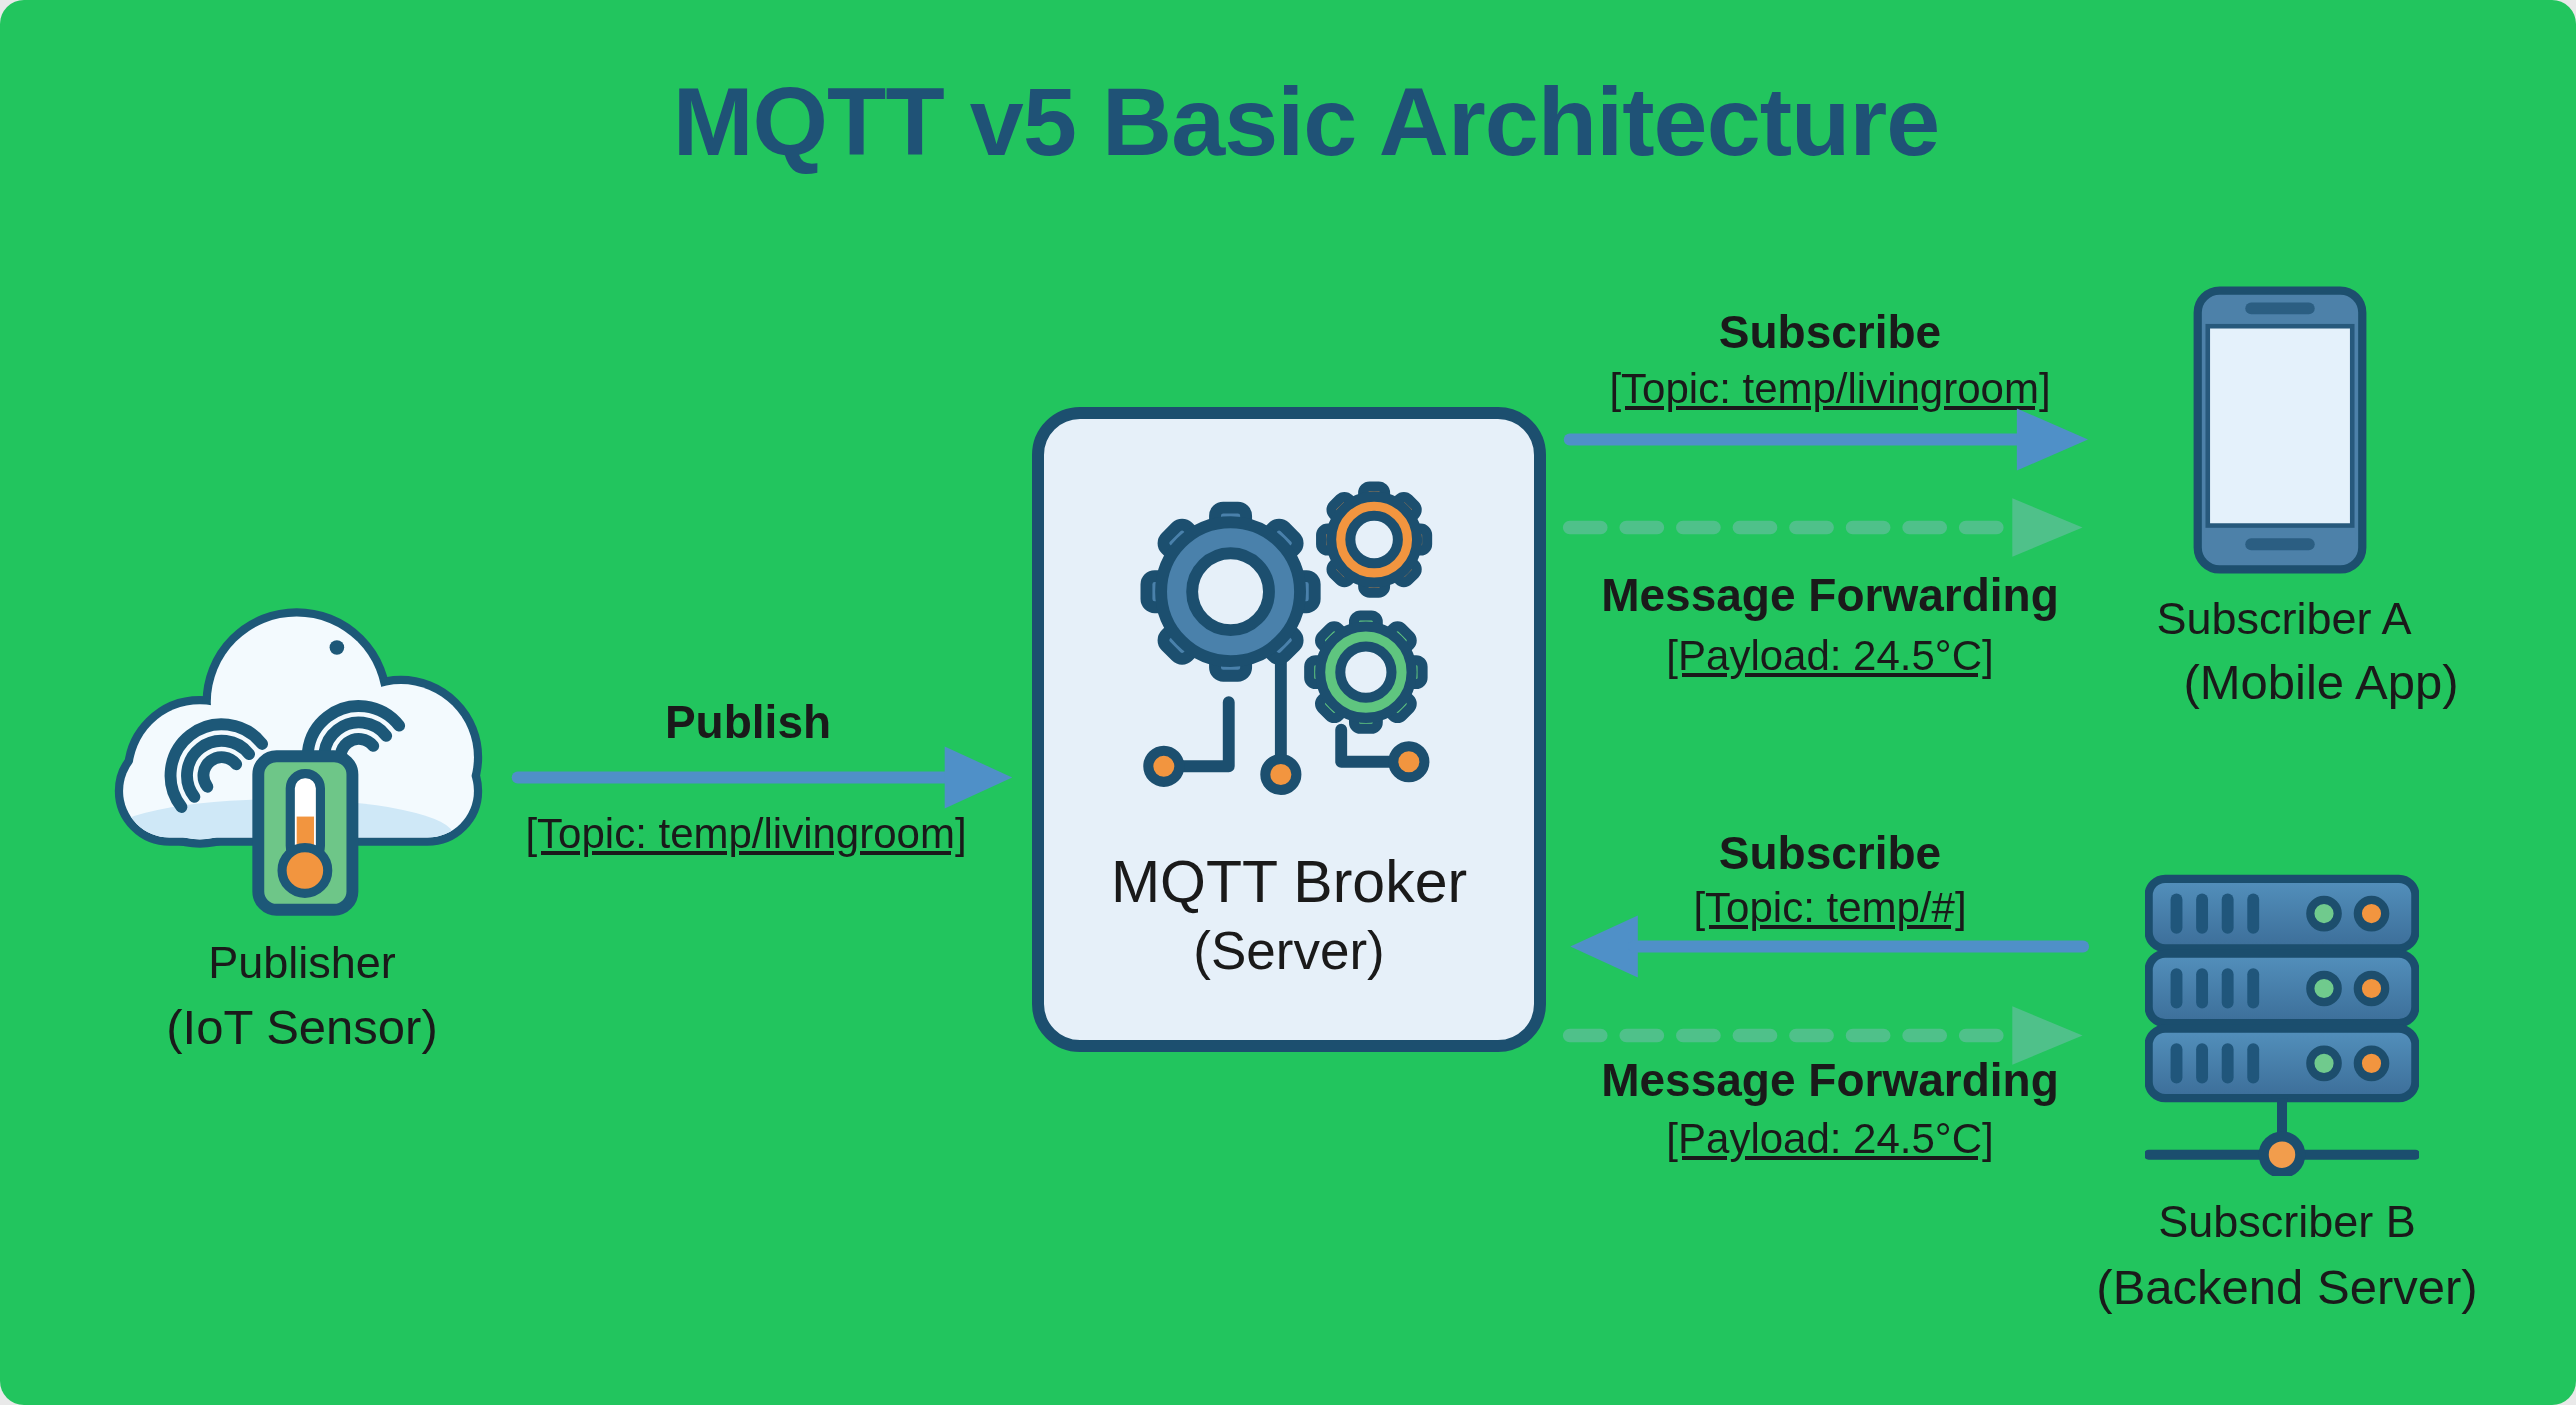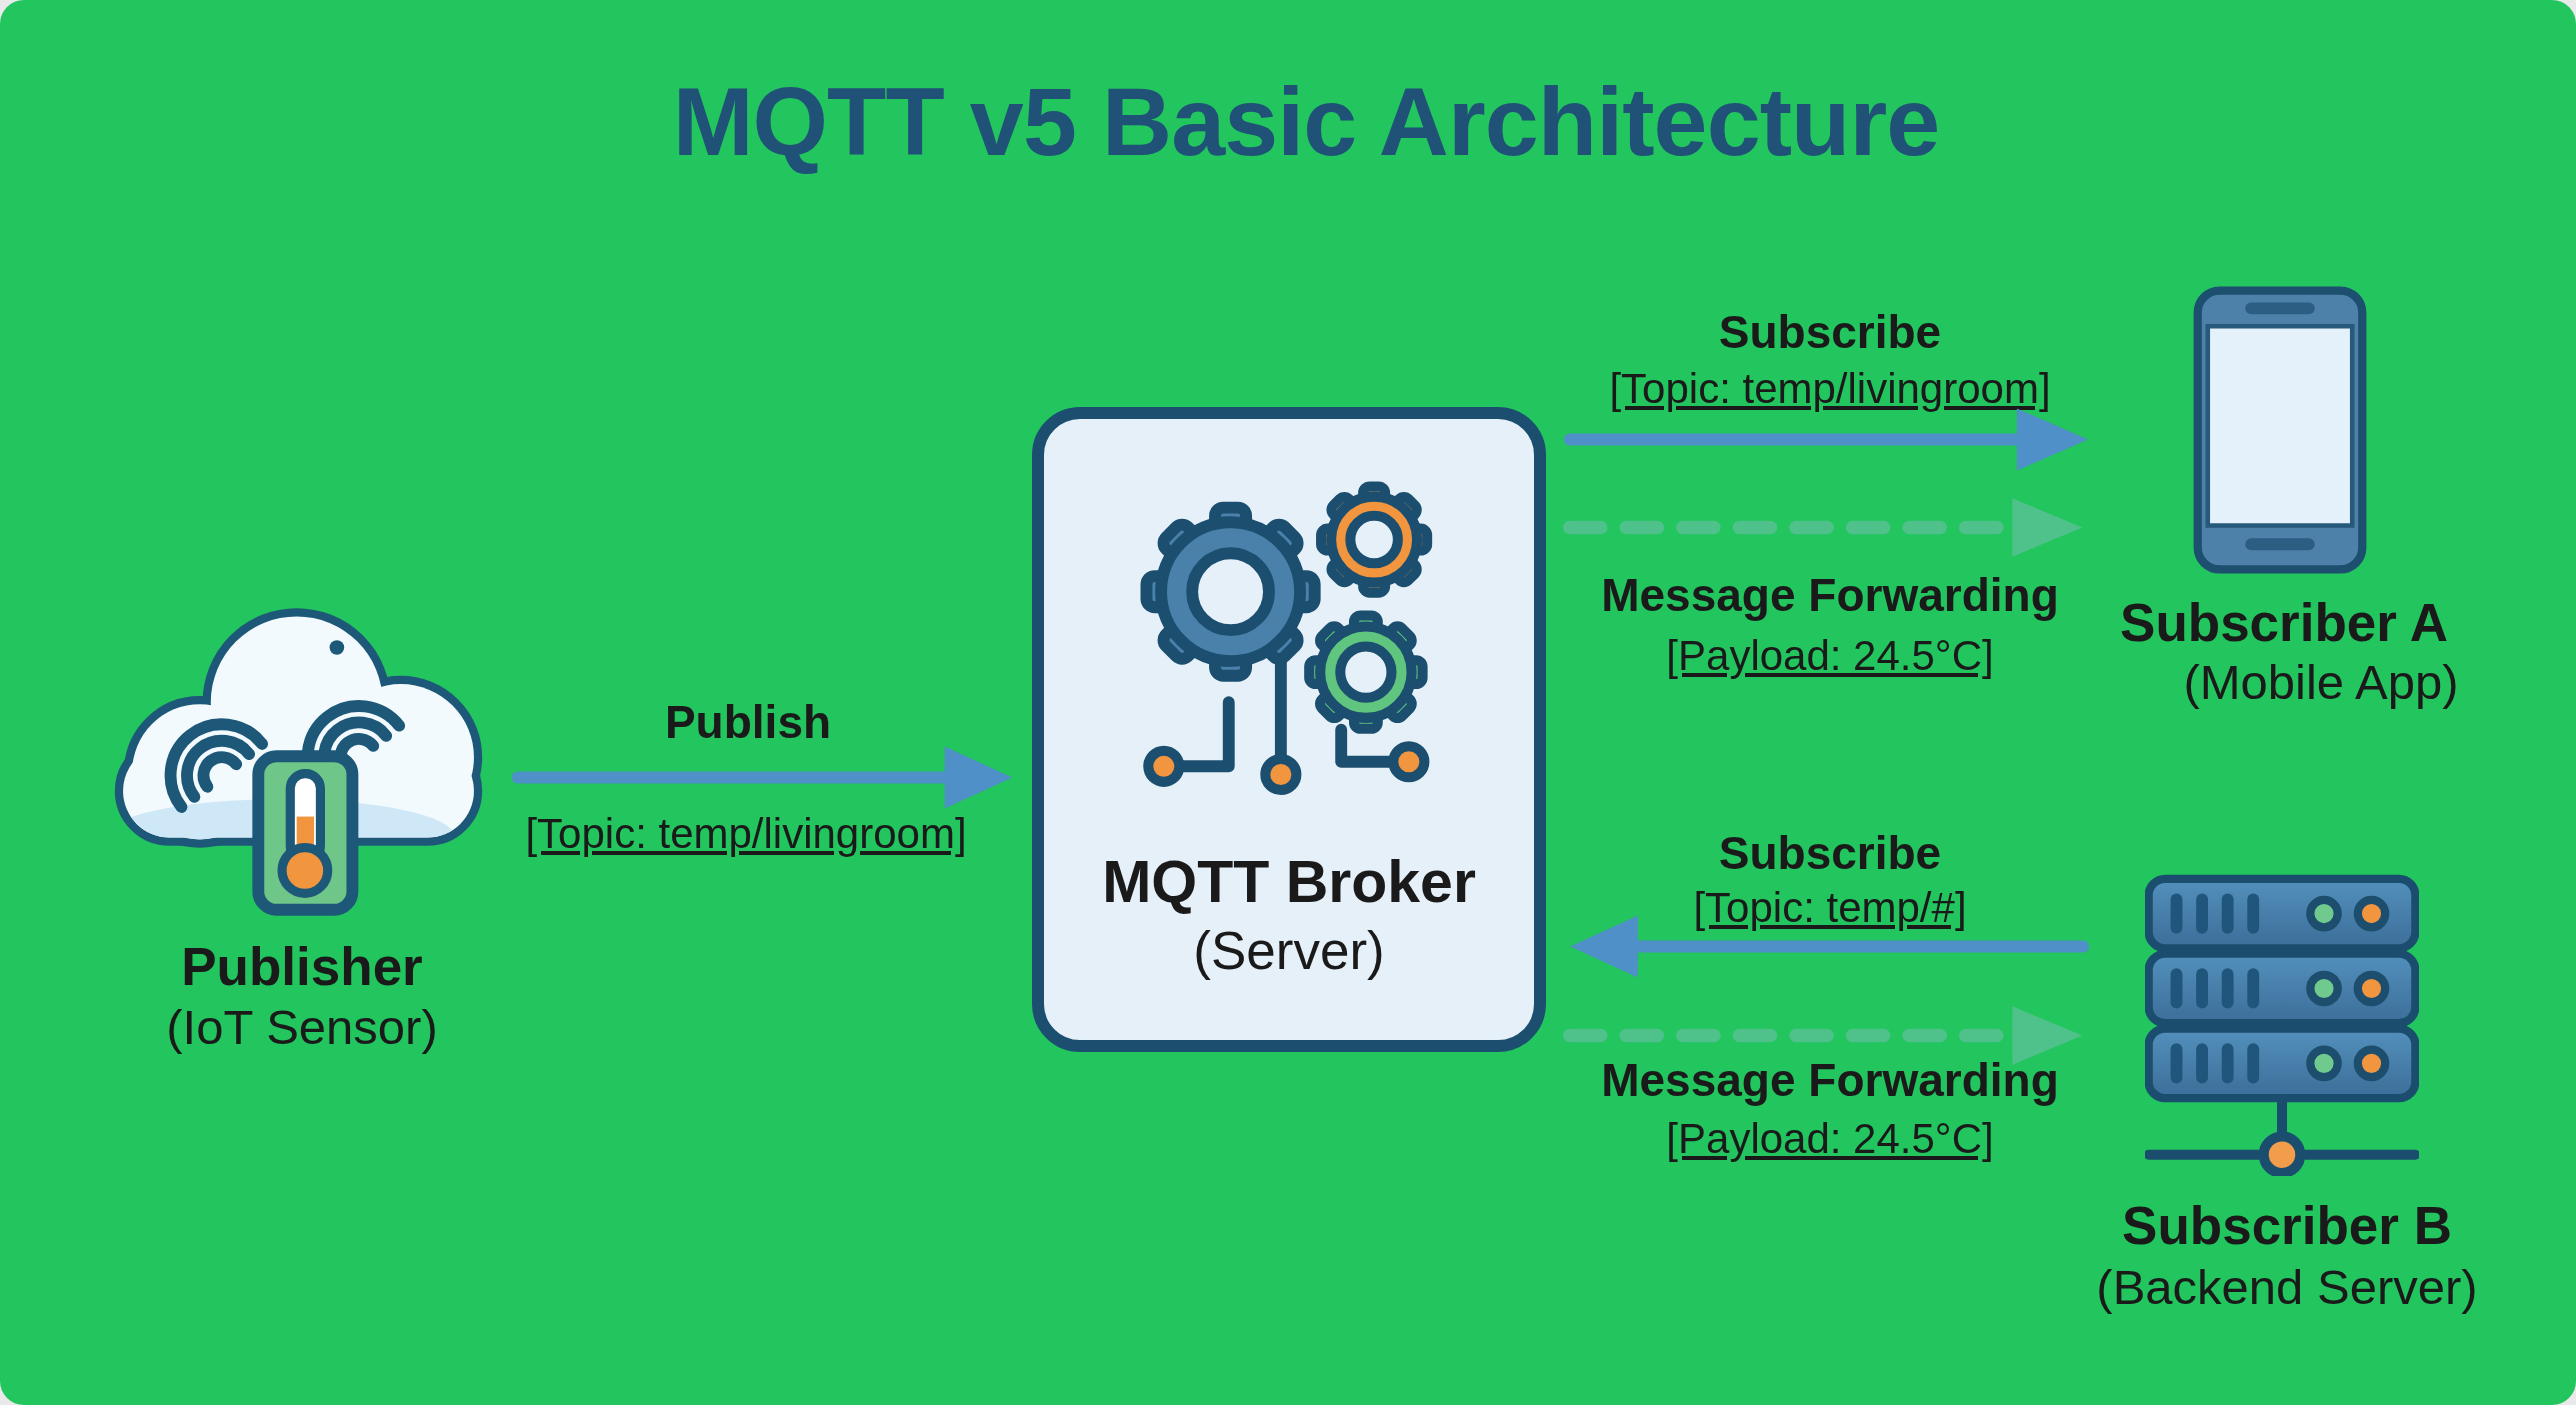--- a/index.html
+++ b/index.html
@@ -6,30 +6,30 @@
   .canvas{
     position:relative;width:2576px;height:1405px;overflow:hidden;
     background:#22c55e;
     font-family:"Liberation Sans","DejaVu Sans",sans-serif;
     color:#1a1a1a;
     border-radius:24px;
   }
   .abs{position:absolute;}
   .ctr{transform:translateX(-50%);white-space:nowrap;line-height:1;}
   .title{font-size:97px;font-weight:bold;color:#1f5276;letter-spacing:-0.9px;}
-  .node-label{font-size:53px;font-weight:bold;text-align:center;}
+  .node-label{font-size:45px;font-weight:normal;text-align:center;}
   .node-sublabel{font-size:49px;text-align:center;}
   .flow-label{font-size:46px;font-weight:bold;text-align:center;}
   .flow-detail{font-size:42px;text-align:center;text-decoration:underline;}
   .broker-box{
     left:1032px;top:407px;width:514px;height:645px;
     background:#e6f0f9;border:12.8px solid #1c4f6f;border-radius:48px;
     box-sizing:border-box;
   }
-  .broker-label{font-size:59px;font-weight:bold;text-align:center;}
+  .broker-label{font-size:59px;font-weight:normal;text-align:center;}
   .broker-sublabel{font-size:53px;text-align:center;}
   svg{display:block;}
 </style>
 </head>
 <body>
 
 <div class="canvas">
 
   <div class="abs ctr title" style="left:1306px;top:73px;">MQTT v5 Basic Architecture</div>
 

